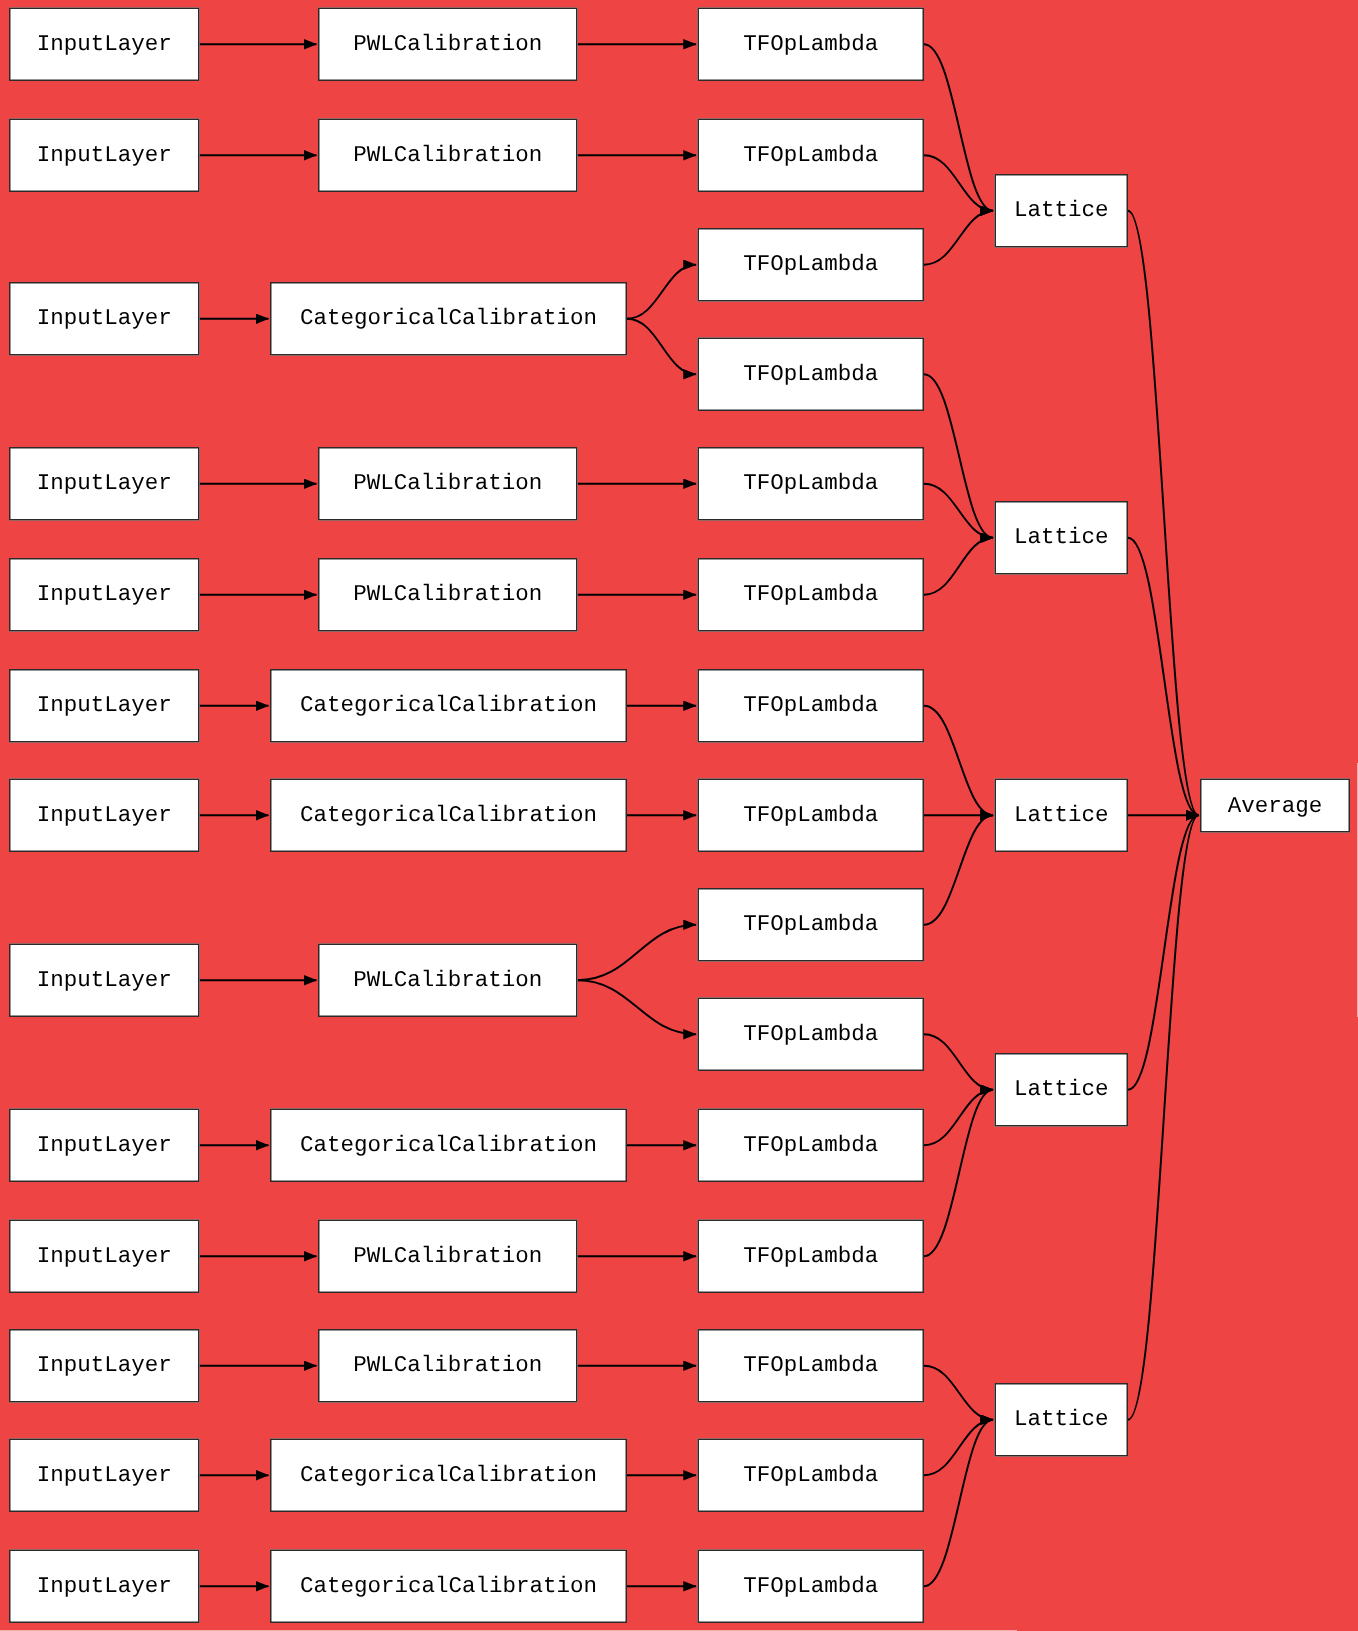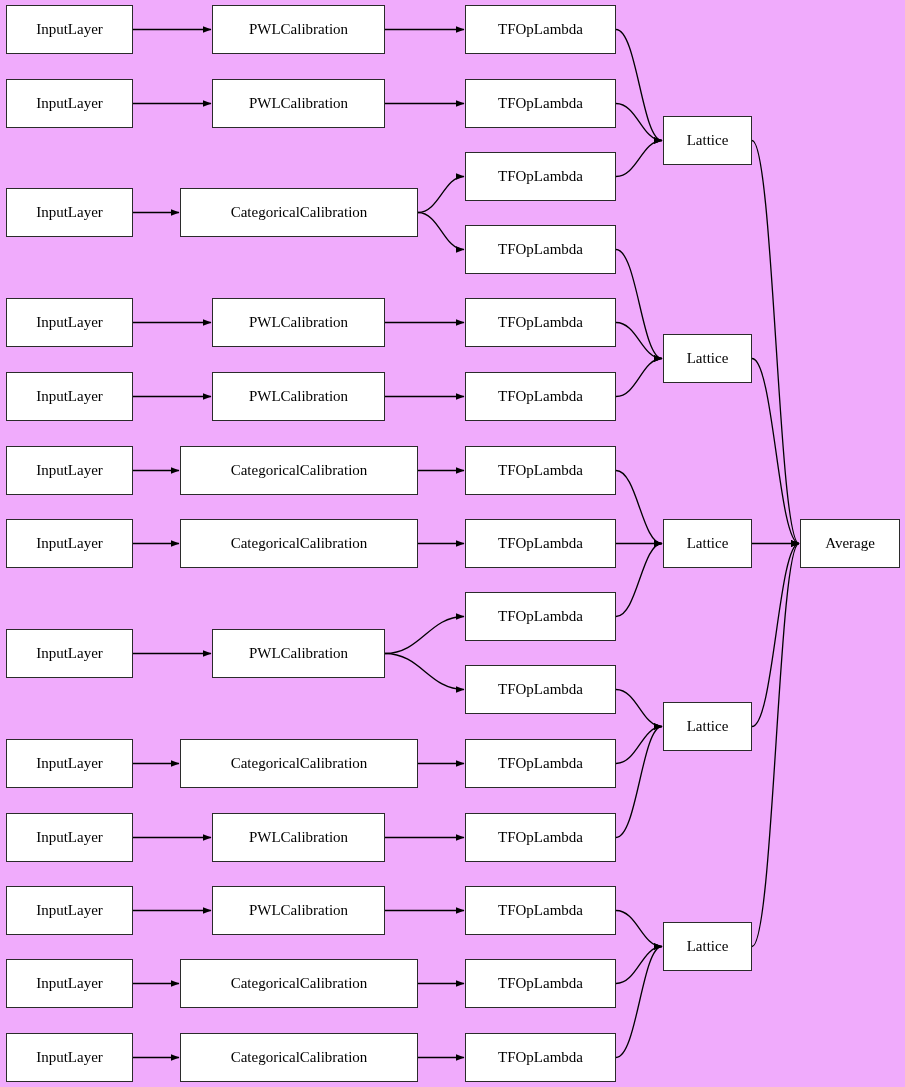--- a/index.html
+++ b/index.html
@@ -1,17 +1,17 @@
 <!DOCTYPE html>
 <html><head>
 <meta charset="utf-8">
 <style>
   html,body{margin:0;padding:0;background:#fff;}
-  #page{position:relative;width:905px;height:1087px;background:#f0abfc;
-        font-family:Liberation Serif, serif;overflow:hidden;}
+  #page{position:relative;width:905px;height:1087px;background:#ef4444;
+        font-family:Liberation Mono, monospace;overflow:hidden;}
   .node{position:absolute;box-sizing:border-box;border:1px solid #2b2b2b;background:#fff;
         display:flex;align-items:center;justify-content:center;color:#000;font-size:15px;
         line-height:1;white-space:nowrap;}
   #edges{position:absolute;left:0;top:0;width:905px;height:1087px;pointer-events:none;}
 </style>
 </head>
 <body>
 
 <div id="page">
   <svg id="edges" viewBox="0 0 905 1087">
@@ -203,17 +203,17 @@
       </div>
       <div class="node" style="left: 663px; top: 519px; width: 89px; height: 49px;">
         <span>Lattice</span>
       </div>
       <div class="node" style="left: 663px; top: 702px; width: 89px; height: 49px;">
         <span>Lattice</span>
       </div>
       <div class="node" style="left: 663px; top: 922px; width: 89px; height: 49px;">
         <span>Lattice</span>
       </div>
-      <div class="node" style="left: 800px; top: 519px; width: 100px; height: 49px;">
+      <div class="node" style="left: 800px; top: 519px; width: 100px; height: 36px;">
         <span>Average</span>
       </div>
     </div>
 </div>
 
 </body></html>

